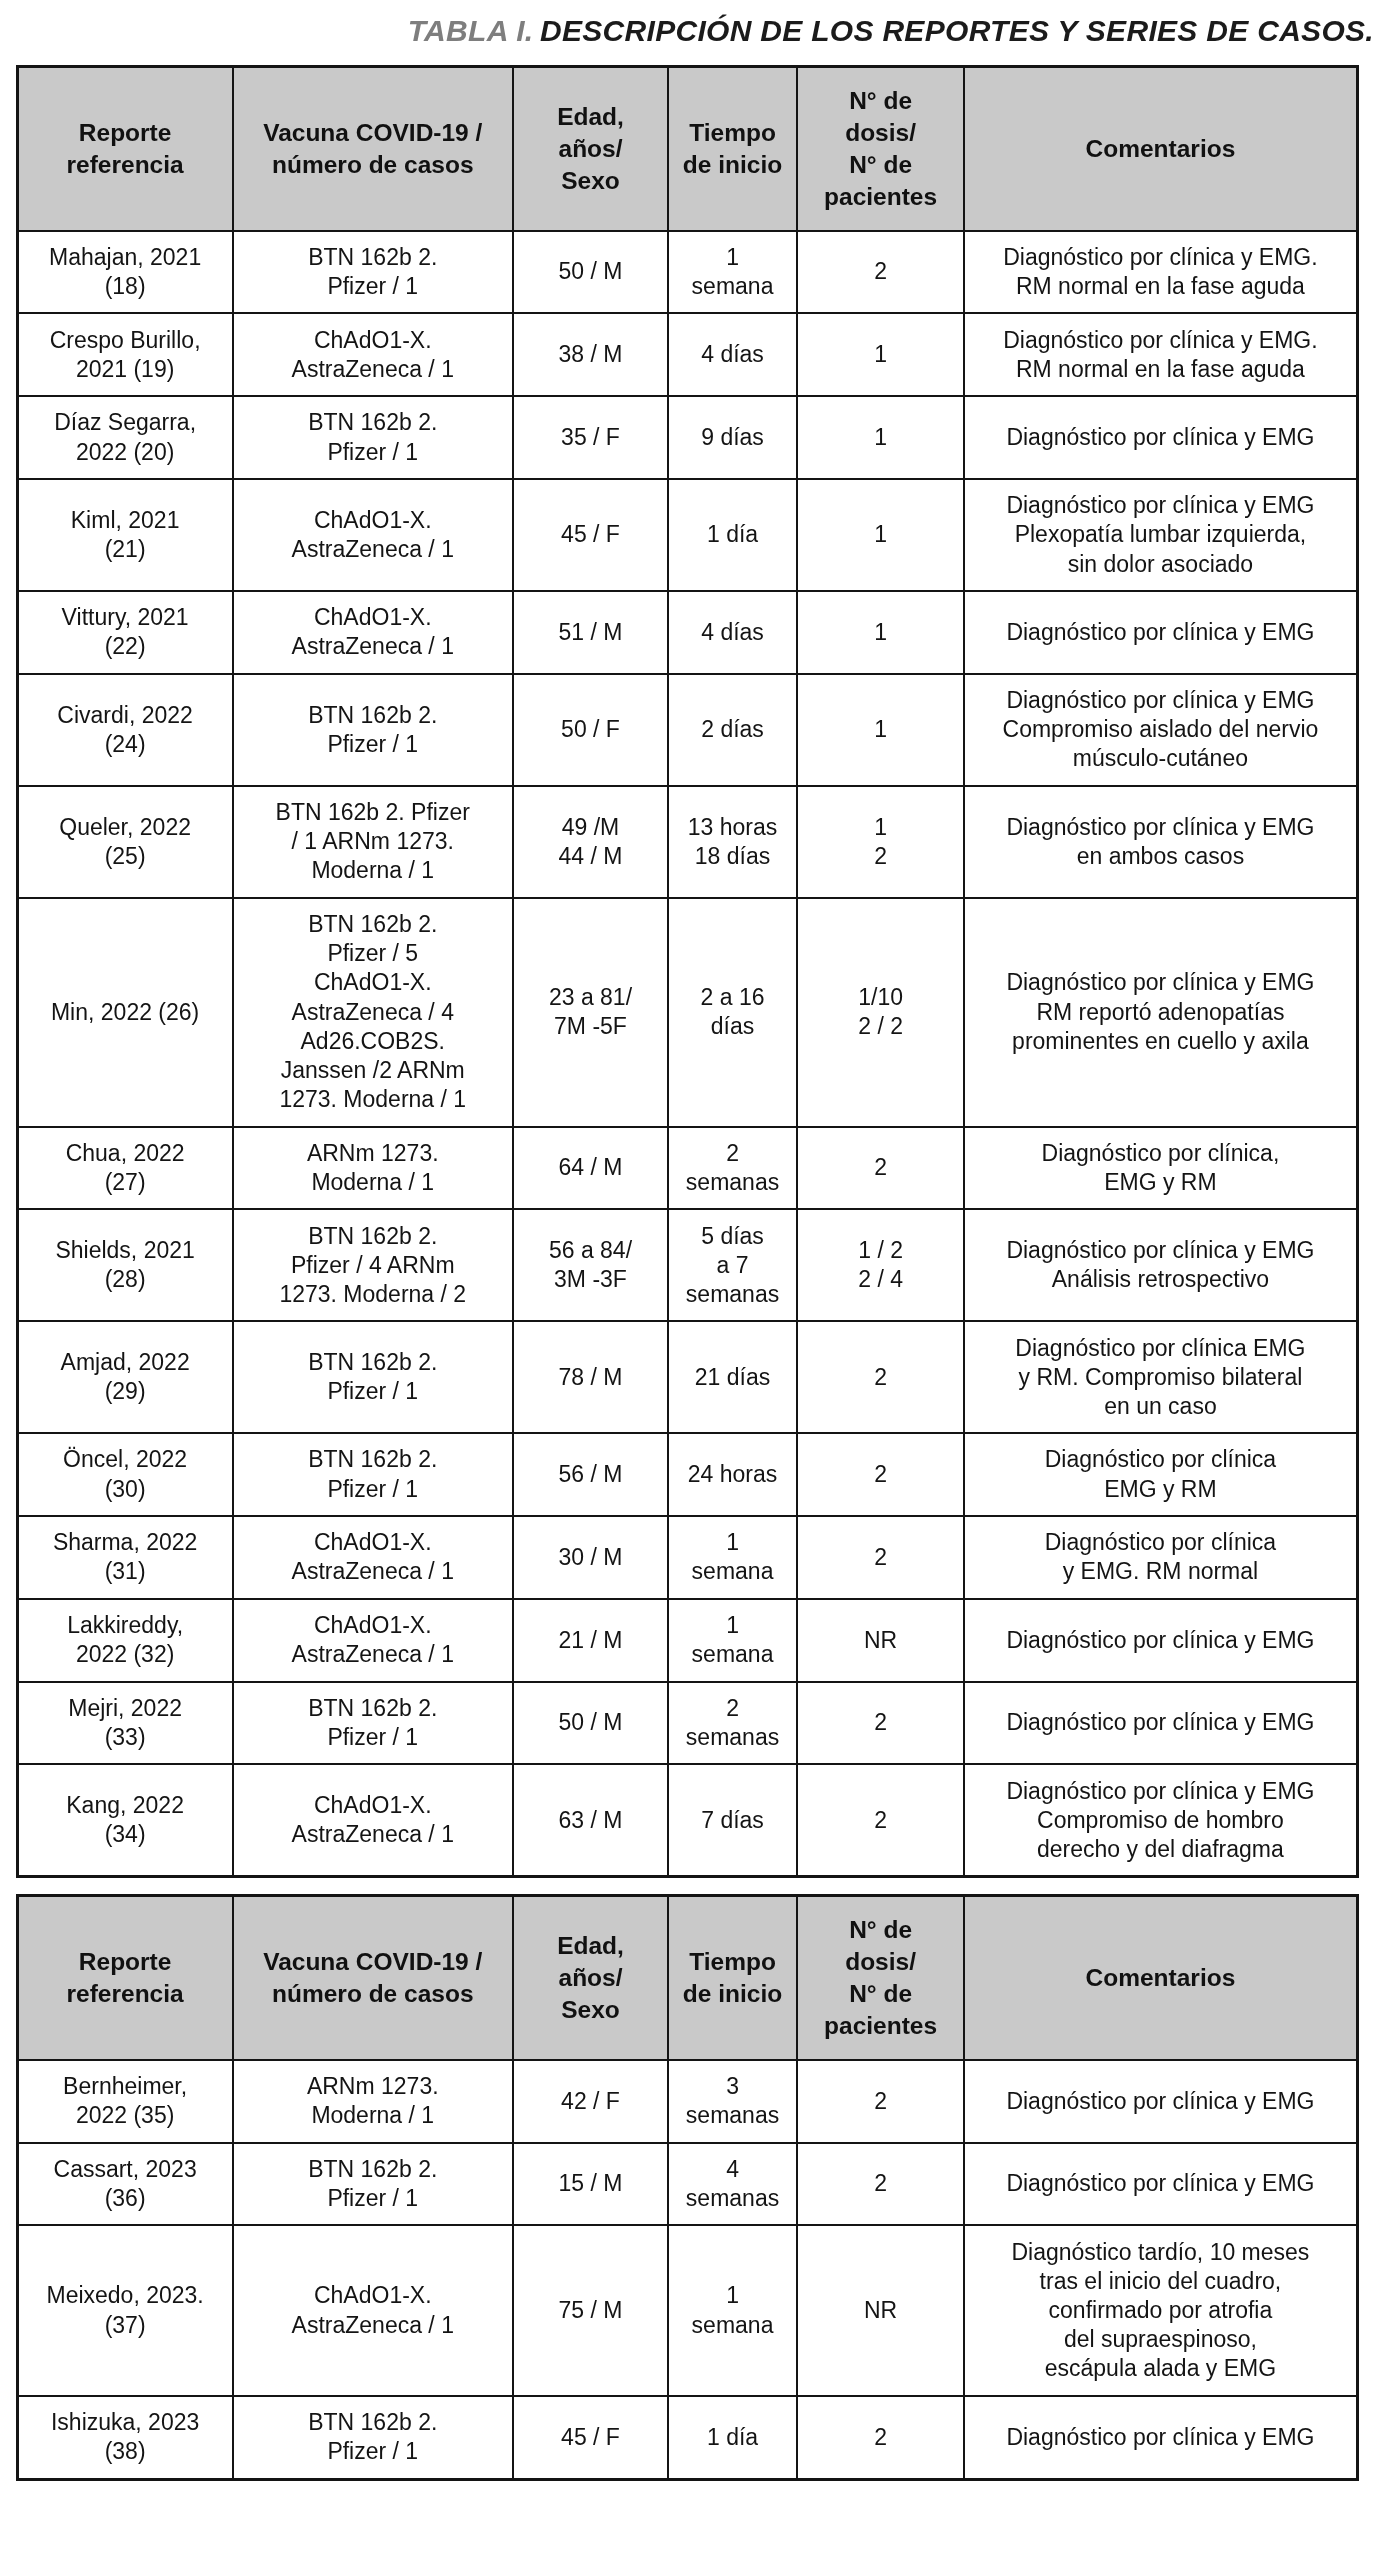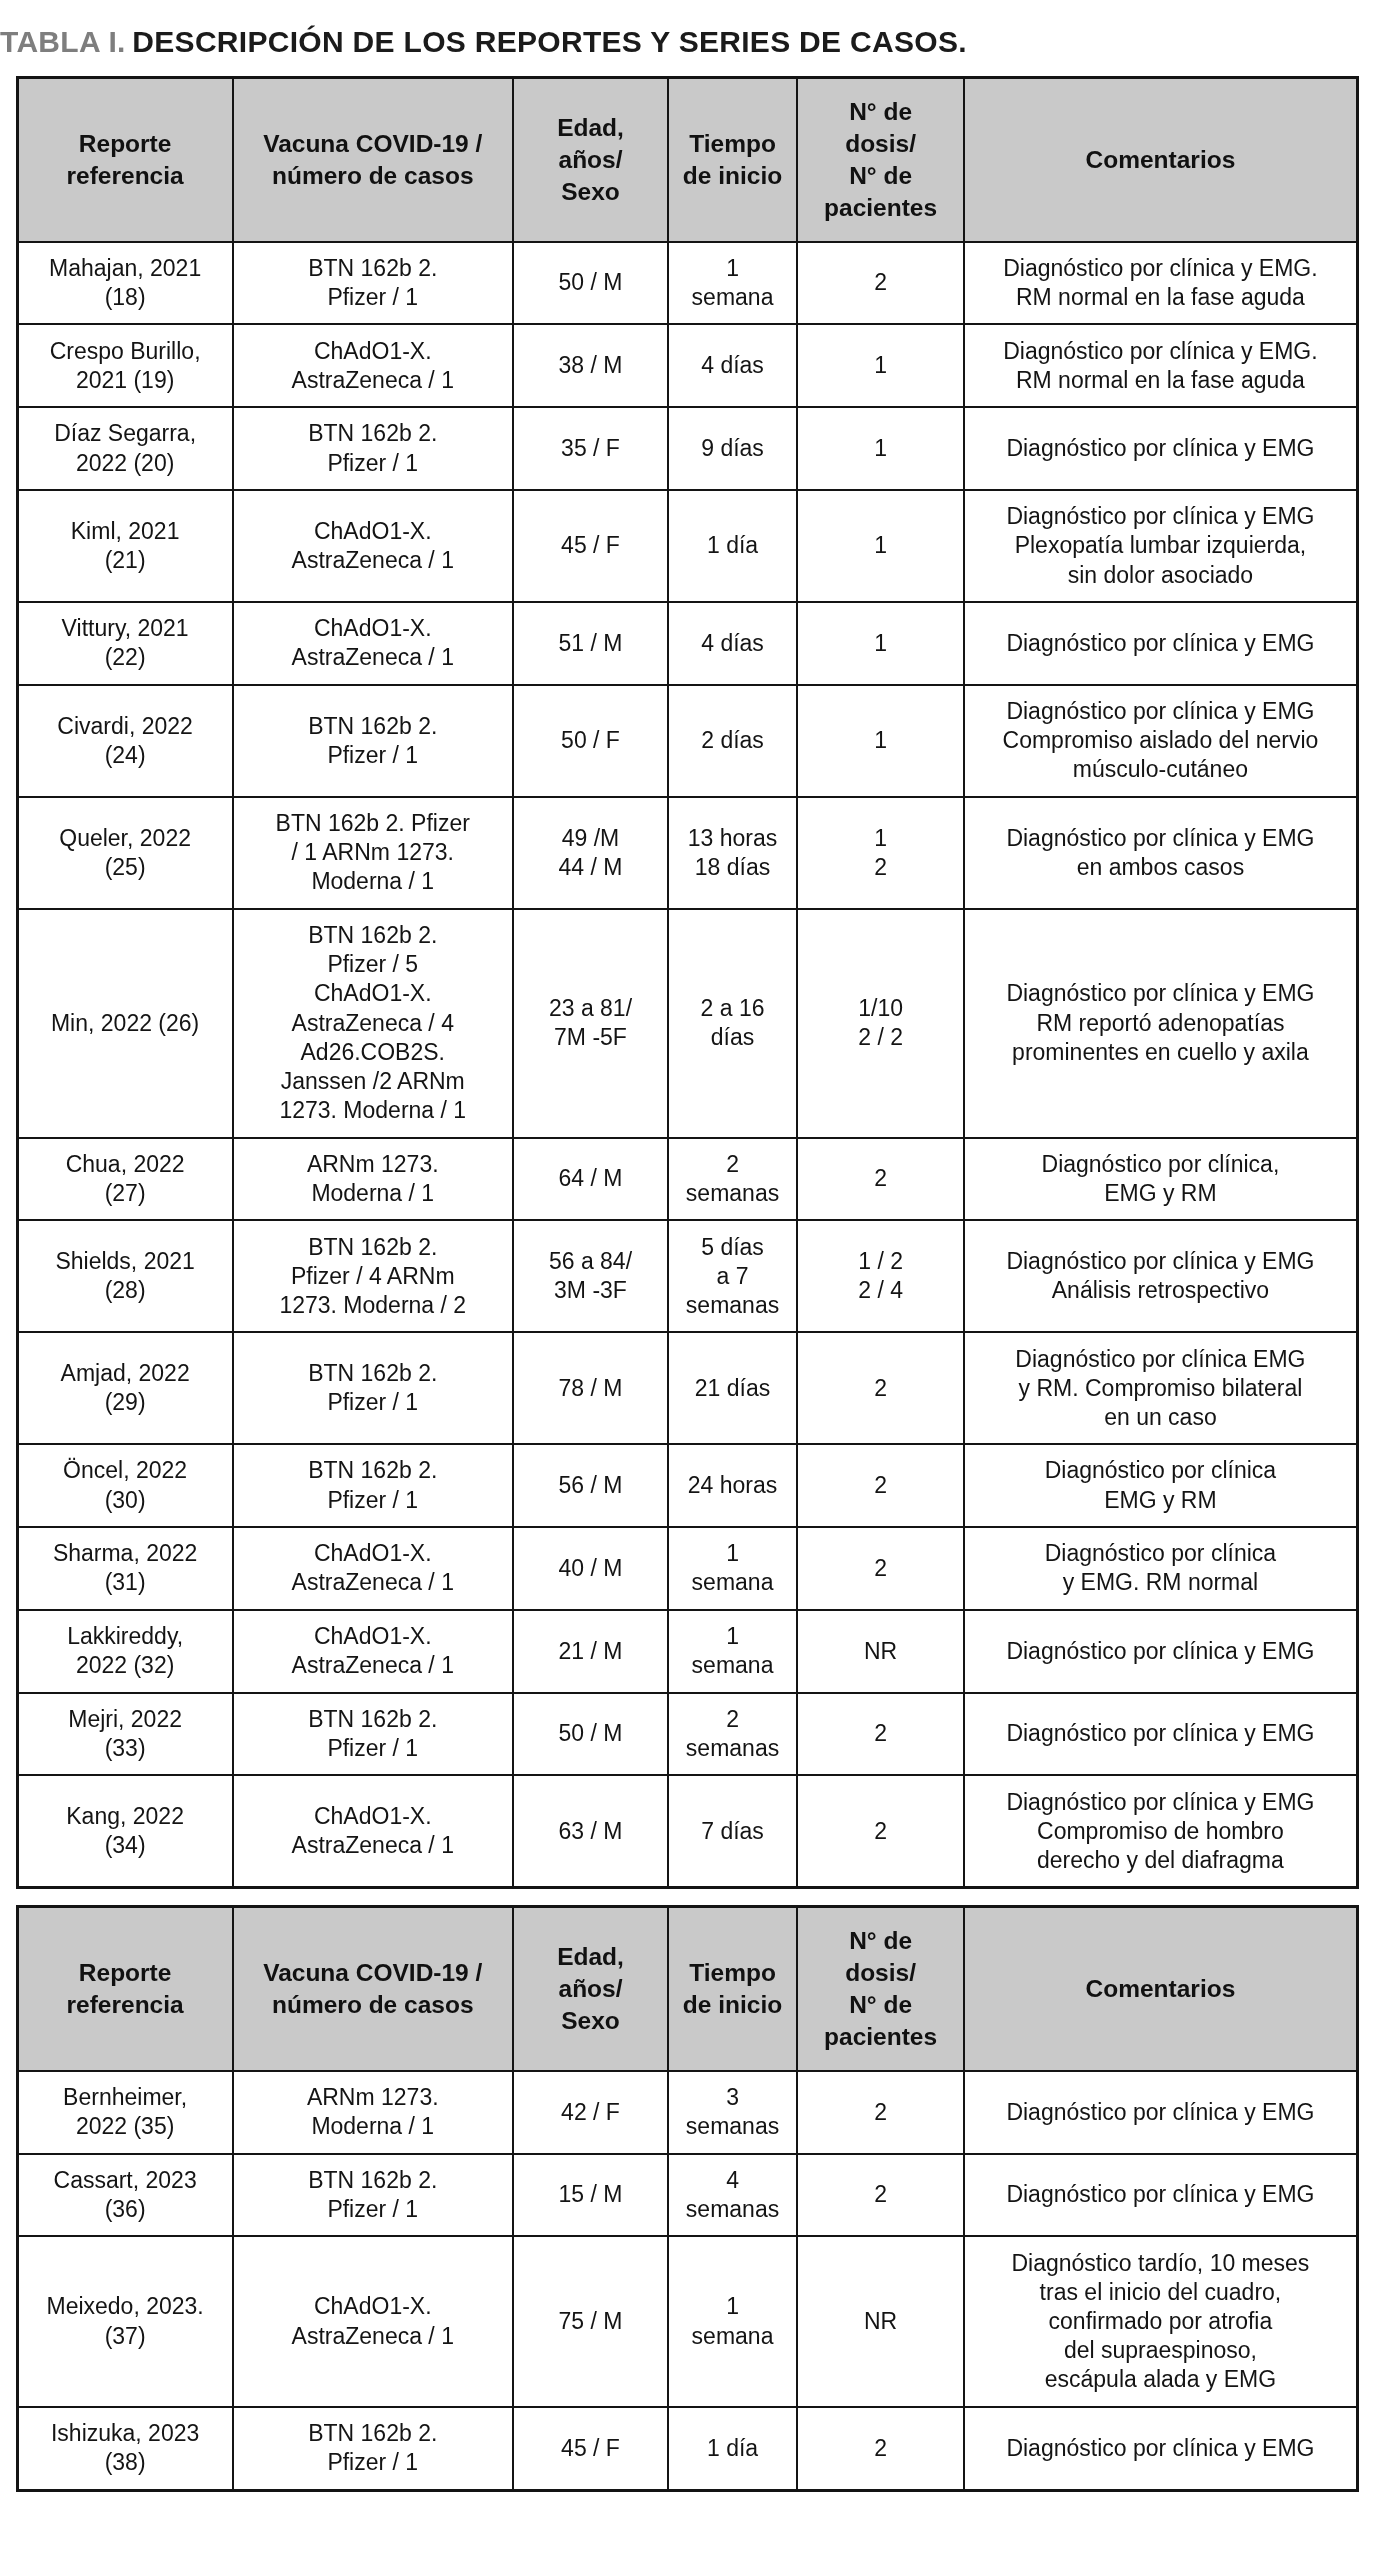--- a/index.html
+++ b/index.html
@@ -8,26 +8,27 @@
     background: #ffffff;
     font-family: "Liberation Sans", "DejaVu Sans", sans-serif;
     color: #141414;
   }
   .page {
     width: 1374px;
     box-sizing: border-box;
     padding: 9.3px 0 40px 0;
   }
   .title {
-    text-align: left;
+    text-align: right;
     font-size: 30px;
     font-weight: bold;
-    margin: 16px 0 17px 0;
+    margin: 5px 0 17px 0;
     letter-spacing: 0.3px;
     color: #1b1b1b;
+    font-style: italic;
   }
   .title .title-label {
     color: #7e7e7e;
     margin-right: 6.6px;
   }
   table.cases {
     width: 1343px;
     margin: 0 auto;
     border-collapse: collapse;
     table-layout: fixed;
@@ -245,21 +246,21 @@
         <td>24 horas</td>
         <td>2</td>
         <td>Diagnóstico por clínica
 EMG y RM</td>
       </tr>
       <tr>
         <td>Sharma, 2022
 (31)</td>
         <td>ChAdO1-X.
 AstraZeneca / 1</td>
-        <td>40 / M</td>
+        <td>30 / M</td>
         <td>1
 semana</td>
         <td>2</td>
         <td>Diagnóstico por clínica
 y EMG. RM normal</td>
       </tr>
       <tr>
         <td>Lakkireddy,
 2022 (32)</td>
         <td>ChAdO1-X.

